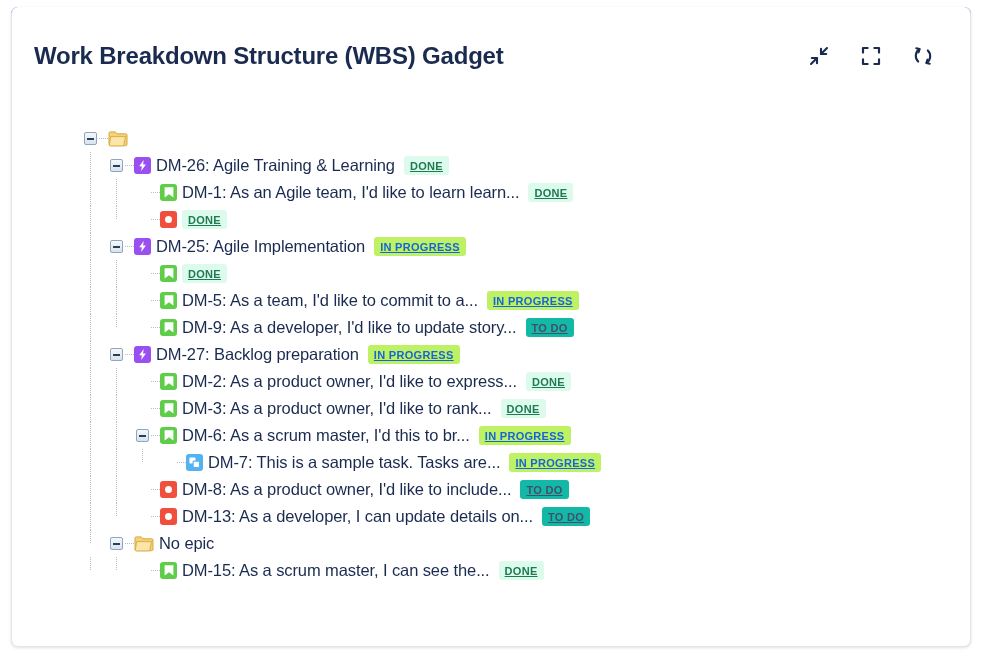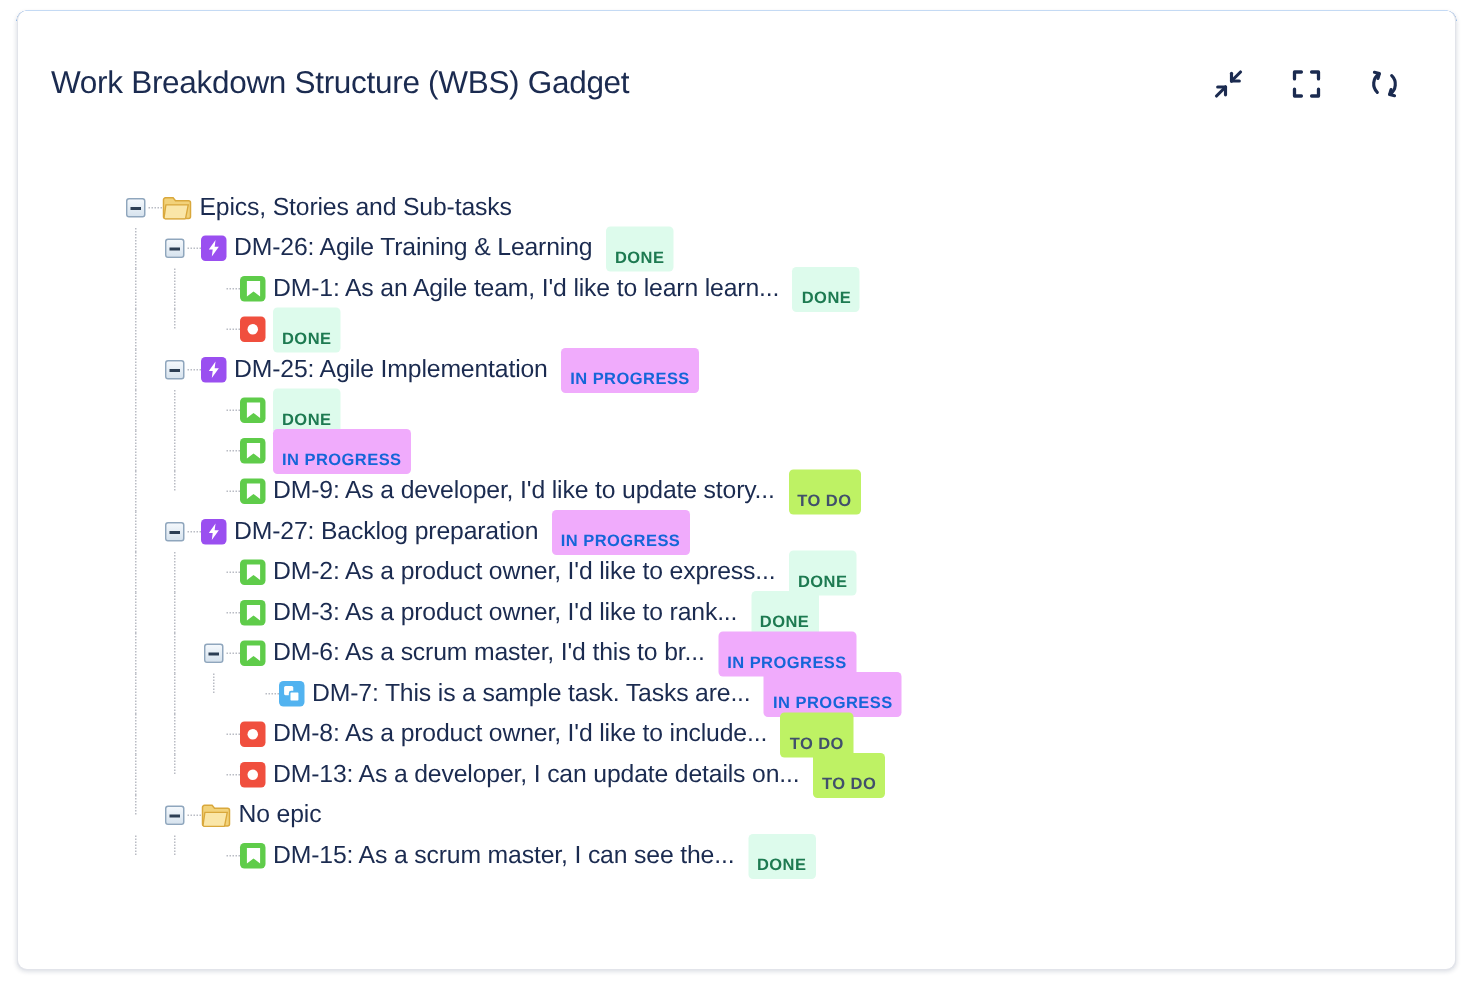--- a/index.html
+++ b/index.html
@@ -52,22 +52,22 @@
     width: 100%;
     height: 84px;
     box-sizing: border-box;
     padding: 0 34px 0 22px;
     display: flex;
     align-items: center;
     justify-content: space-between;
   }
 
   .card-title {
-    font-size: 21px;
-    font-weight: normal;
+    font-size: 24px;
+    font-weight: bold;
     color: #1b2b50;
     letter-spacing: -0.2px;
     white-space: nowrap;
   }
 
   .header-actions {
     display: flex;
     align-items: center;
     gap: 26px;
   }
@@ -173,28 +173,29 @@
     color: #1b2b50;
     letter-spacing: -0.1px;
     margin-right: 9px;
   }
 
   .badge {
     display: inline-block;
     font-size: 11px;
     font-weight: bold;
     letter-spacing: 0.3px;
-    padding: 16px 6px 3px 6px;
+    padding: 5px 6px 3px 6px;
     border-radius: 3px;
     line-height: 1;
     vertical-align: middle;
+    text-decoration: underline;
   }
   .badge-done { background: #ddfbec; color: #1d7a51; }
-  .badge-inprogress { background: #f0abfc; color: #1565d8; }
-  .badge-todo { background: #bef264; color: #41506b; }
+  .badge-inprogress { background: #bef264; color: #1565d8; }
+  .badge-todo { background: #14b8a6; color: #41506b; }
 </style>
 </head>
 <body>
 
 <div class="page">
 
   <div class="card-top-accent"></div>
 
   <div class="gadget-card">
 
@@ -236,21 +237,20 @@
     <div class="tree">
         <div class="row">
           <span class="toggle"></span>
           <span class="tdot"></span>
           <span class="tico ico-folder">
             <svg width="20" height="17" viewBox="0 0 20 17">
               <path d="M1 3.2a1.3 1.3 0 0 1 1.3-1.3h5.1l1.6 1.9h8.7A1.3 1.3 0 0 1 19 5.1v9.3a1.3 1.3 0 0 1-1.3 1.3H2.3A1.3 1.3 0 0 1 1 14.4z" fill="#f2d27a" stroke="#d9a83c" stroke-width="1"></path>
               <path d="M2.6 6.6h14.9l-1.7 8.6a.9.9 0 0 1-.9.7H2.3a.9.9 0 0 1-.9-1z" fill="#fae6a8" stroke="#d9a83c" stroke-width="0.9"></path>
             </svg>
           </span>
-          <span class="row-label">Epics, Stories and Sub-tasks</span>
         </div>
         <div class="row">
           <div class="indent" style="width: 26px;">
             <div class="vline" style="left: 6px;"></div>
           </div>
           <span class="toggle"></span>
           <span class="tdot"></span>
           <span class="tico ico-epic">
             <svg width="13" height="13" viewBox="0 0 13 13">
               <path d="M7.7 1 L3.2 7.3 h2.6 L5.2 12 L9.9 5.5 H7.1 z" fill="#ffffff"></path>
@@ -321,20 +321,21 @@
             <div class="vline" style="left: 6px;"></div>
             <div class="vline" style="left: 32px;"></div>
           </div>
           <span class="toggle-spacer"></span>
           <span class="tdot"></span>
           <span class="tico ico-story">
             <svg width="12" height="13" viewBox="0 0 12 13">
               <path d="M1.6 1.3h8.8v10.3L6 8.3 1.6 11.6z" fill="#ffffff"></path>
             </svg>
           </span>
+          <span class="row-label">DM-5: As a team, I'd like to commit to a...</span>
           <span class="badge badge-inprogress">IN PROGRESS</span>
         </div>
         <div class="row">
           <div class="indent" style="width: 52px;">
             <div class="vline" style="left: 6px;"></div>
             <div class="vline" style="left: 32px; height: 13px;"></div>
           </div>
           <span class="toggle-spacer"></span>
           <span class="tdot"></span>
           <span class="tico ico-story">

